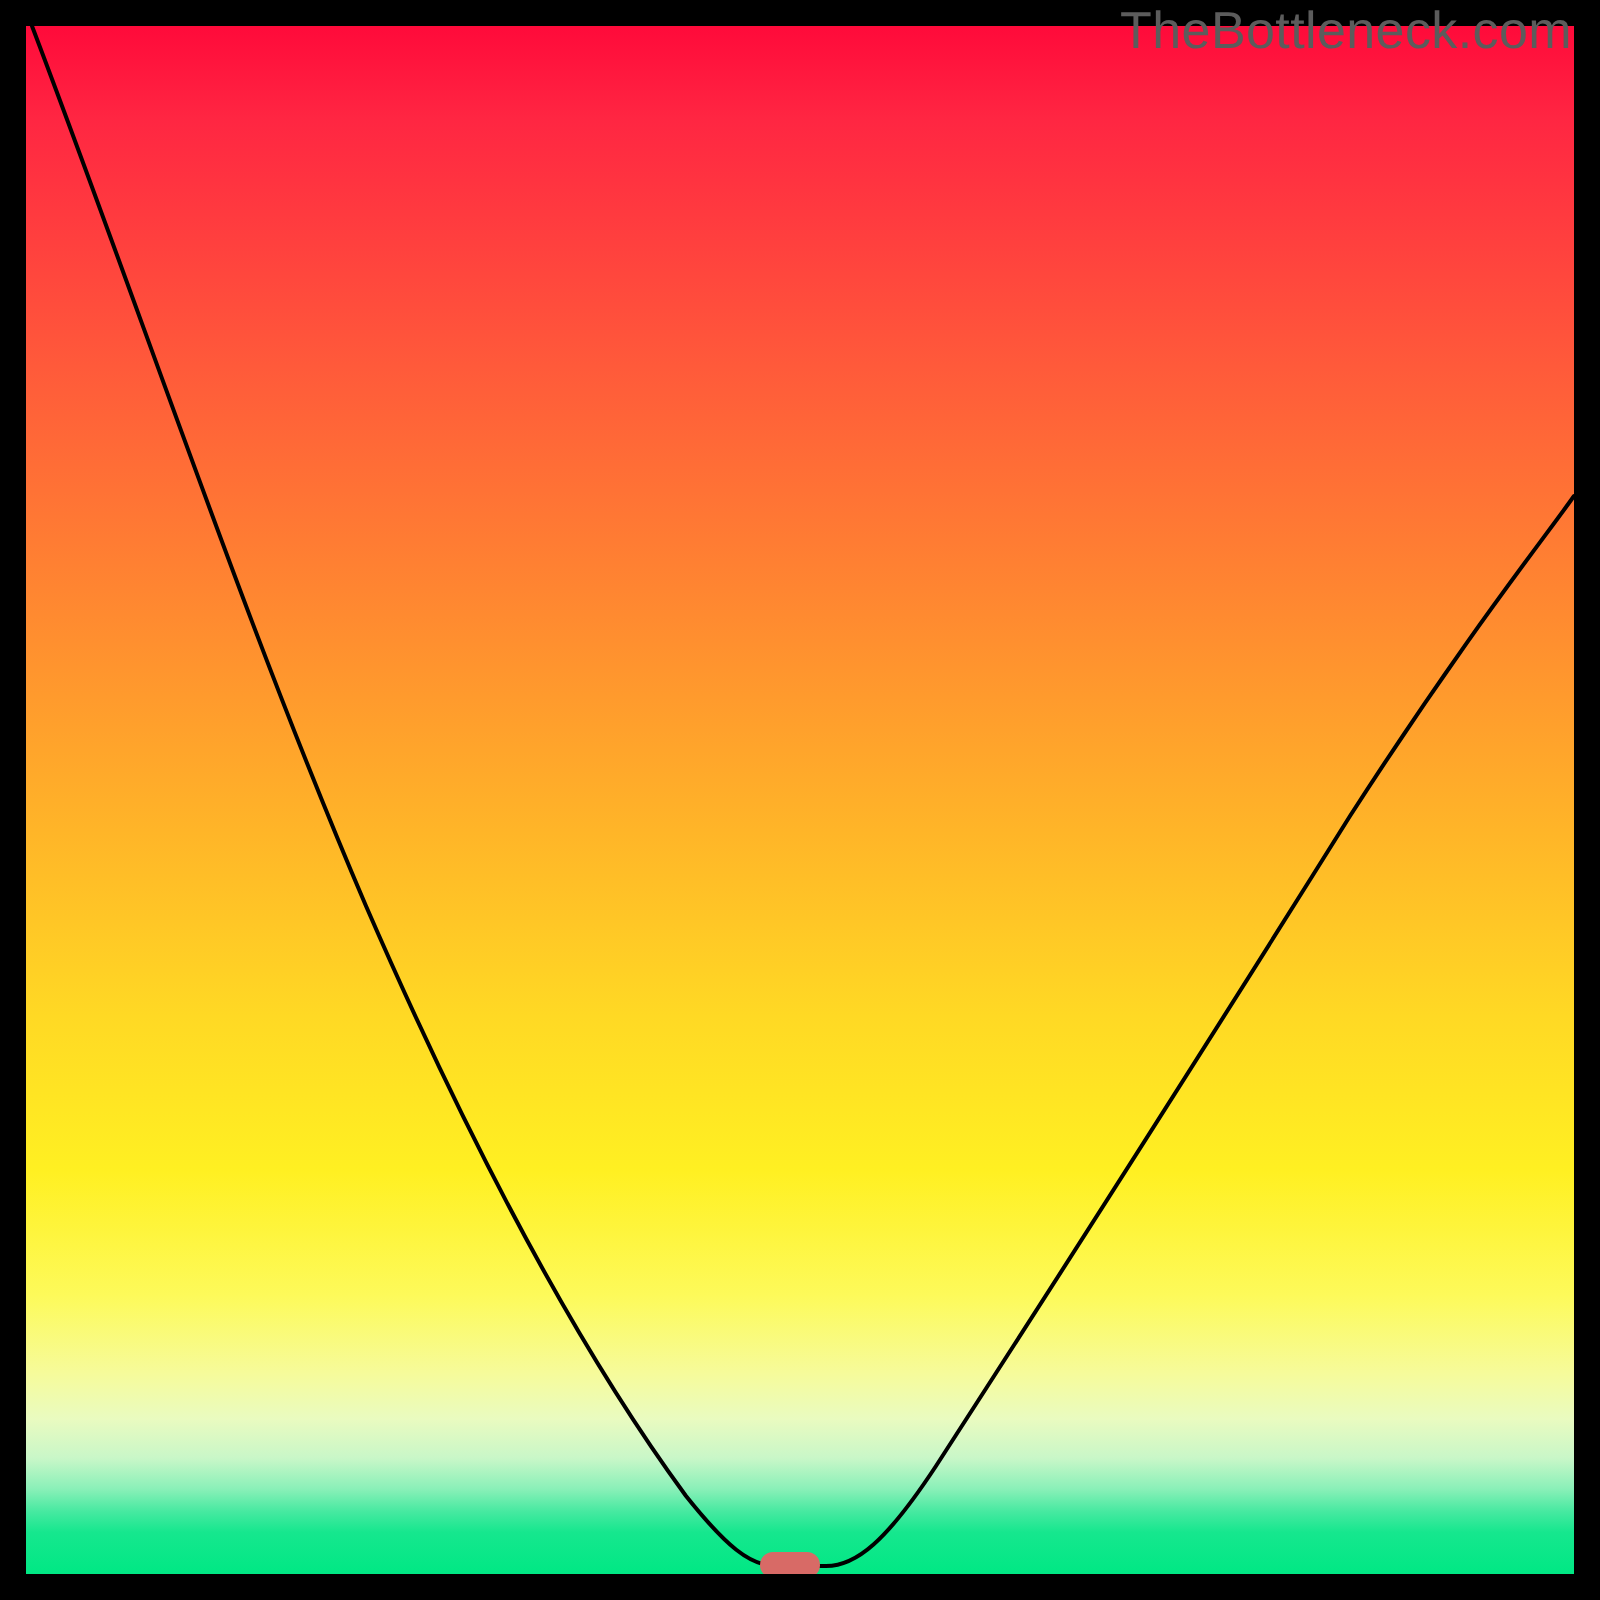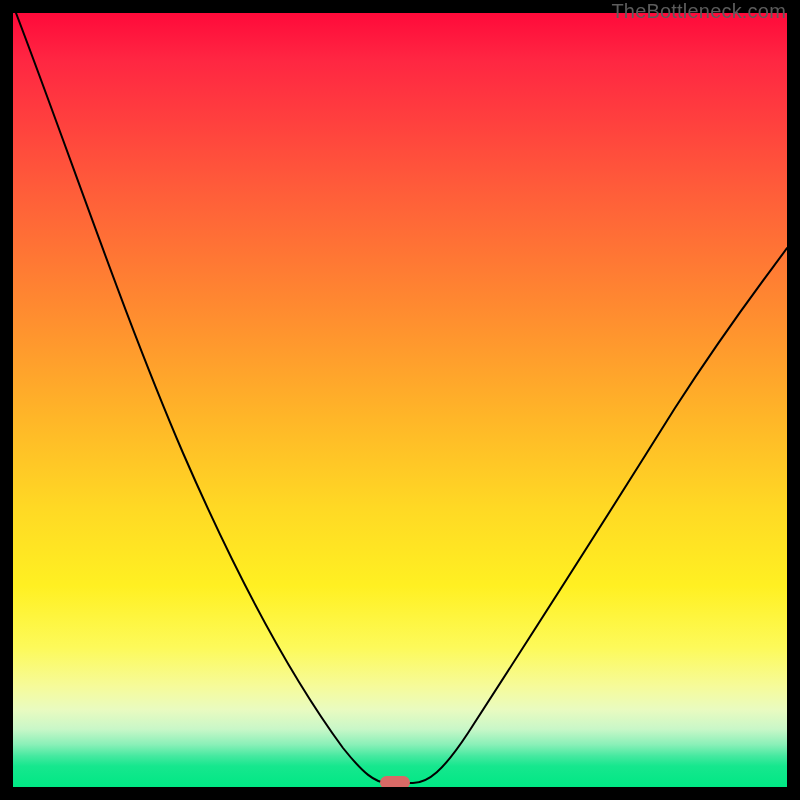--- a/index.html
+++ b/index.html
@@ -58,21 +58,21 @@
   }
   .marker {
     fill: #d86a66;
     stroke: none;
   }
   .watermark {
     position: absolute;
     top: 0px;
     right: 14px;
     color: #5c5c5c;
-    font-size: 20px;
+    font-size: 26px;
     font-weight: 400;
     letter-spacing: 0.2px;
     user-select: none;
   }
 </style>
 </head>
 <body>
 
 <div class="chart-container">
   <div class="plot-area">

